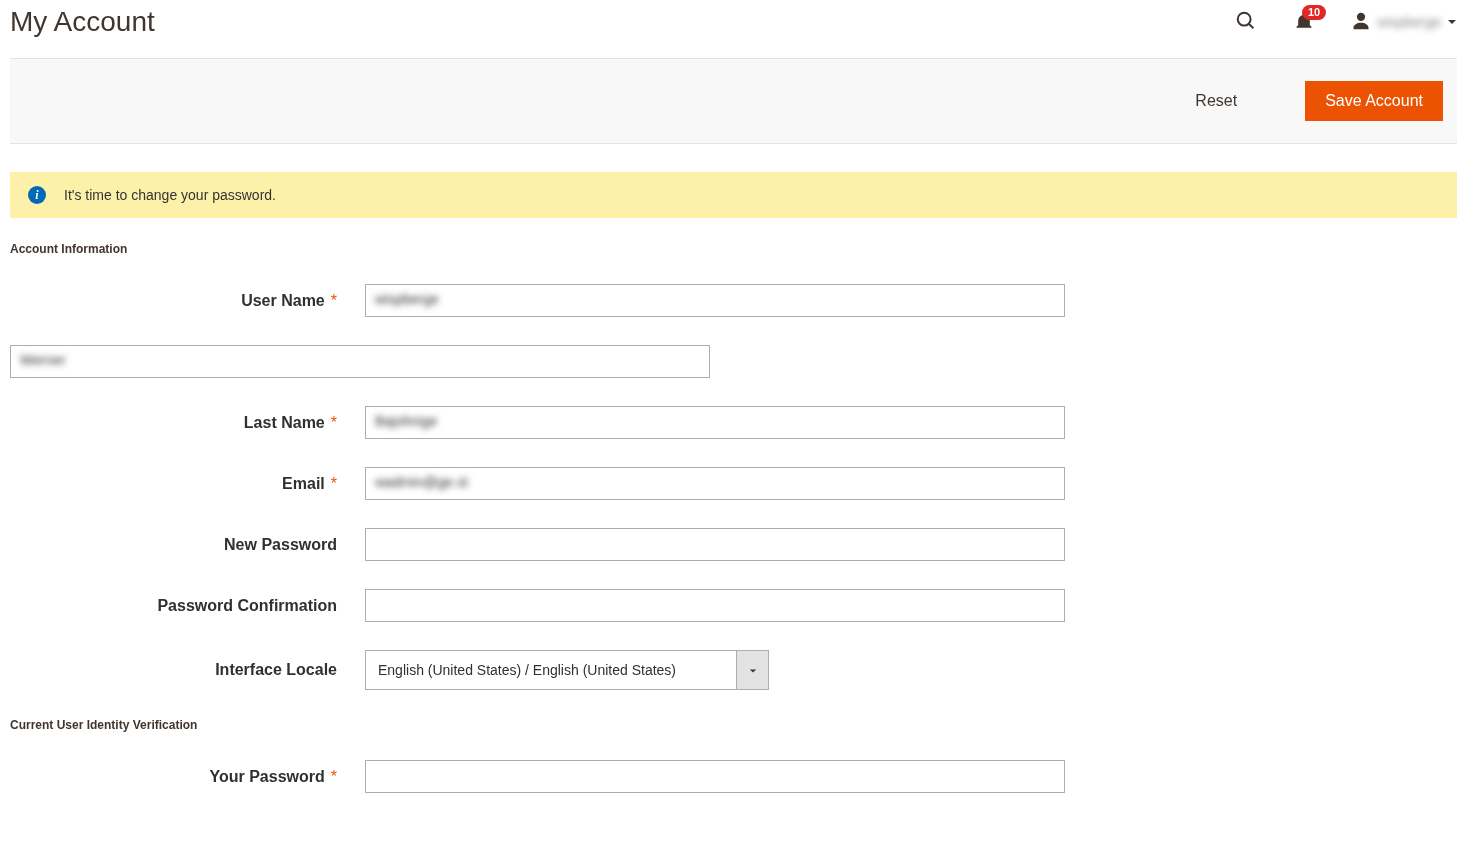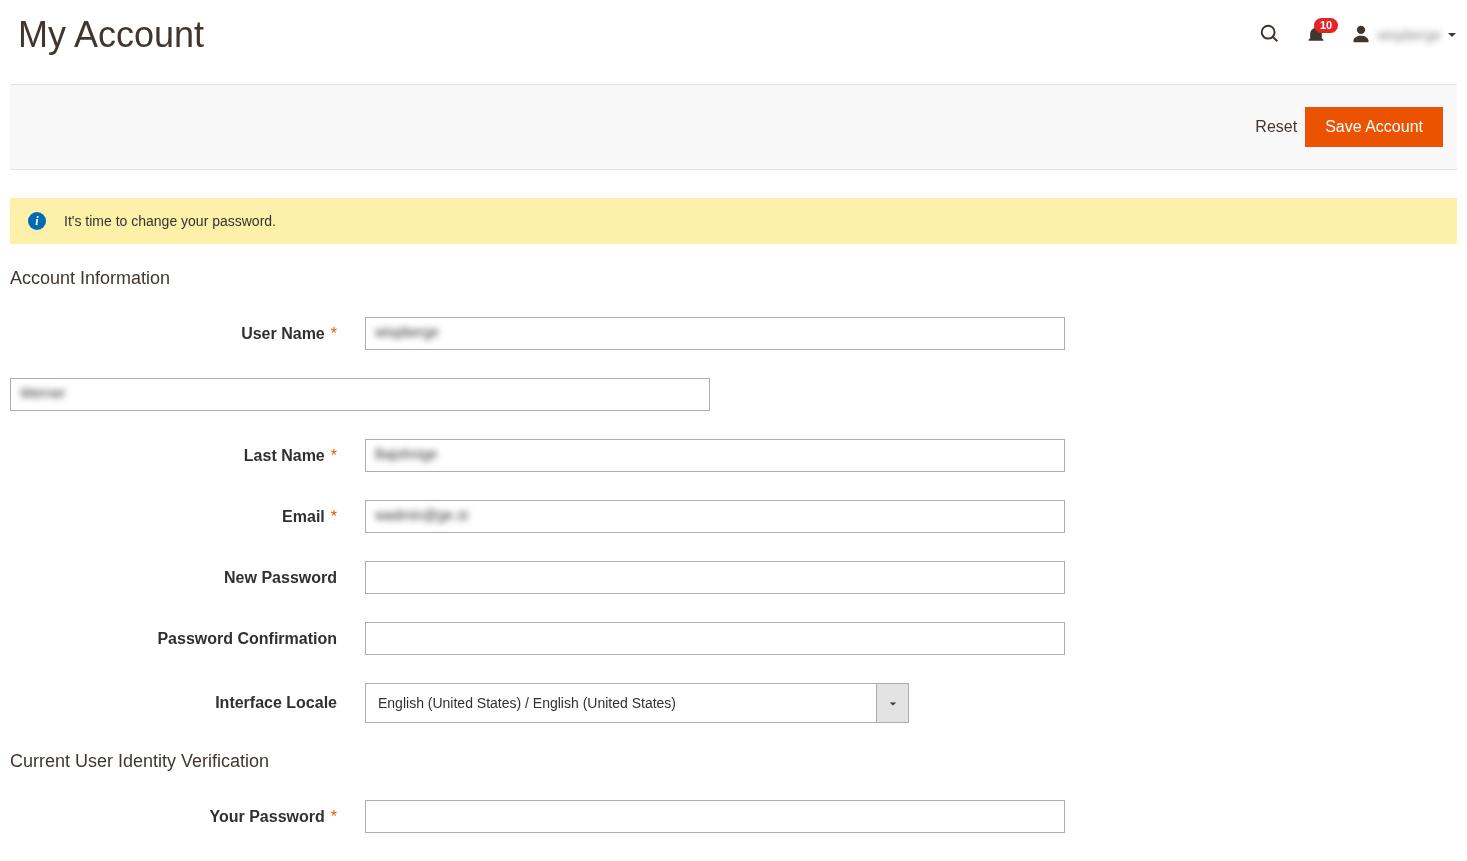--- a/index.html
+++ b/index.html
@@ -11,29 +11,29 @@
     color: #333;
     background: #fff;
   }
   .page-header {
     display: flex;
     align-items: center;
     justify-content: space-between;
     padding: 6px 0 20px 0;
   }
   .page-title {
-    font-size: 36px;
+    font-size: 28px;
     font-weight: 400;
     color: #41362f;
-    margin: 8px;
+    margin: 0;
   }
   .header-actions {
     display: flex;
     align-items: center;
-    gap: 25px;
+    gap: 37px;
   }
   .icon-btn {
     background: none;
     border: none;
     cursor: pointer;
     padding: 0;
     position: relative;
     color: #41362f;
   }
   .badge {
@@ -63,37 +63,38 @@
   .caret-down-icon svg { width: 10px; height: 10px; }
 
   .action-bar {
     background: #f8f8f8;
     border-top: 1px solid #e3e3e3;
     border-bottom: 1px solid #e3e3e3;
     padding: 22px 14px;
     display: flex;
     justify-content: flex-end;
     align-items: center;
-    gap: 8px;
+    gap: 36px;
   }
   .btn-reset {
     background: none;
     border: none;
     color: #41362f;
     font-size: 16px;
     cursor: pointer;
     padding: 0;
   }
   .btn-primary {
     background: #eb5202;
     color: #fff;
     border: none;
     font-size: 16px;
     padding: 11px 20px;
     cursor: pointer;
+    margin-left: 32px;
   }
 
   .notice {
     background: #fdf0a9;
     padding: 14px 18px;
     margin: 28px 0 24px 0;
     display: flex;
     align-items: center;
     gap: 18px;
     color: #333;
@@ -108,23 +109,23 @@
     justify-content: center;
     color: #fff;
     font-size: 12px;
     font-weight: 700;
     font-family: Georgia, serif;
     font-style: italic;
     flex-shrink: 0;
   }
 
   .section-title {
-    font-size: 18px;
-    color: #41362f;
-    font-weight: 400;
+    font-size: 12px;
+    color: #41362f;
+    font-weight: 700;
     margin: 18px 0 28px 0;
   }
 
   .form-row {
     display: flex;
     align-items: center;
     margin-bottom: 28px;
   }
   .form-label {
     width: 355px;
@@ -147,21 +148,21 @@
     border: 1px solid #adadad;
     padding: 0 10px;
     font-size: 14px;
     color: #303030;
     background: #fff;
   }
   .blurval { filter: blur(3px); display:inline-block; }
 
   .select-wrap {
     display: flex;
-    width: 544px;
+    width: 404px;
   }
   .select-display {
     flex: 1;
     height: 40px;
     border: 1px solid #adadad;
     border-right: none;
     display: flex;
     align-items: center;
     padding: 0 12px;
     font-size: 14px;

